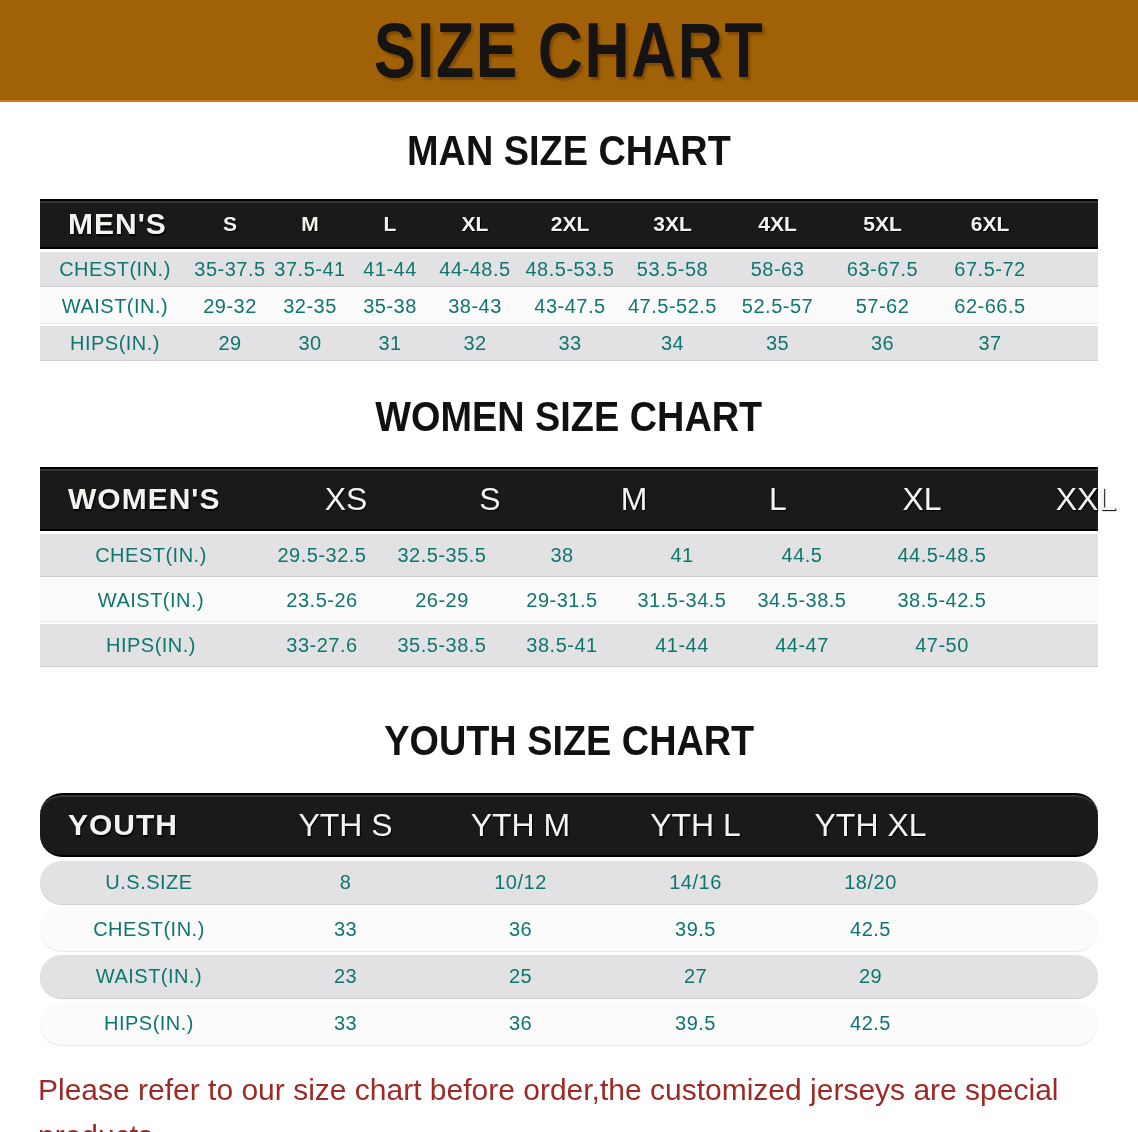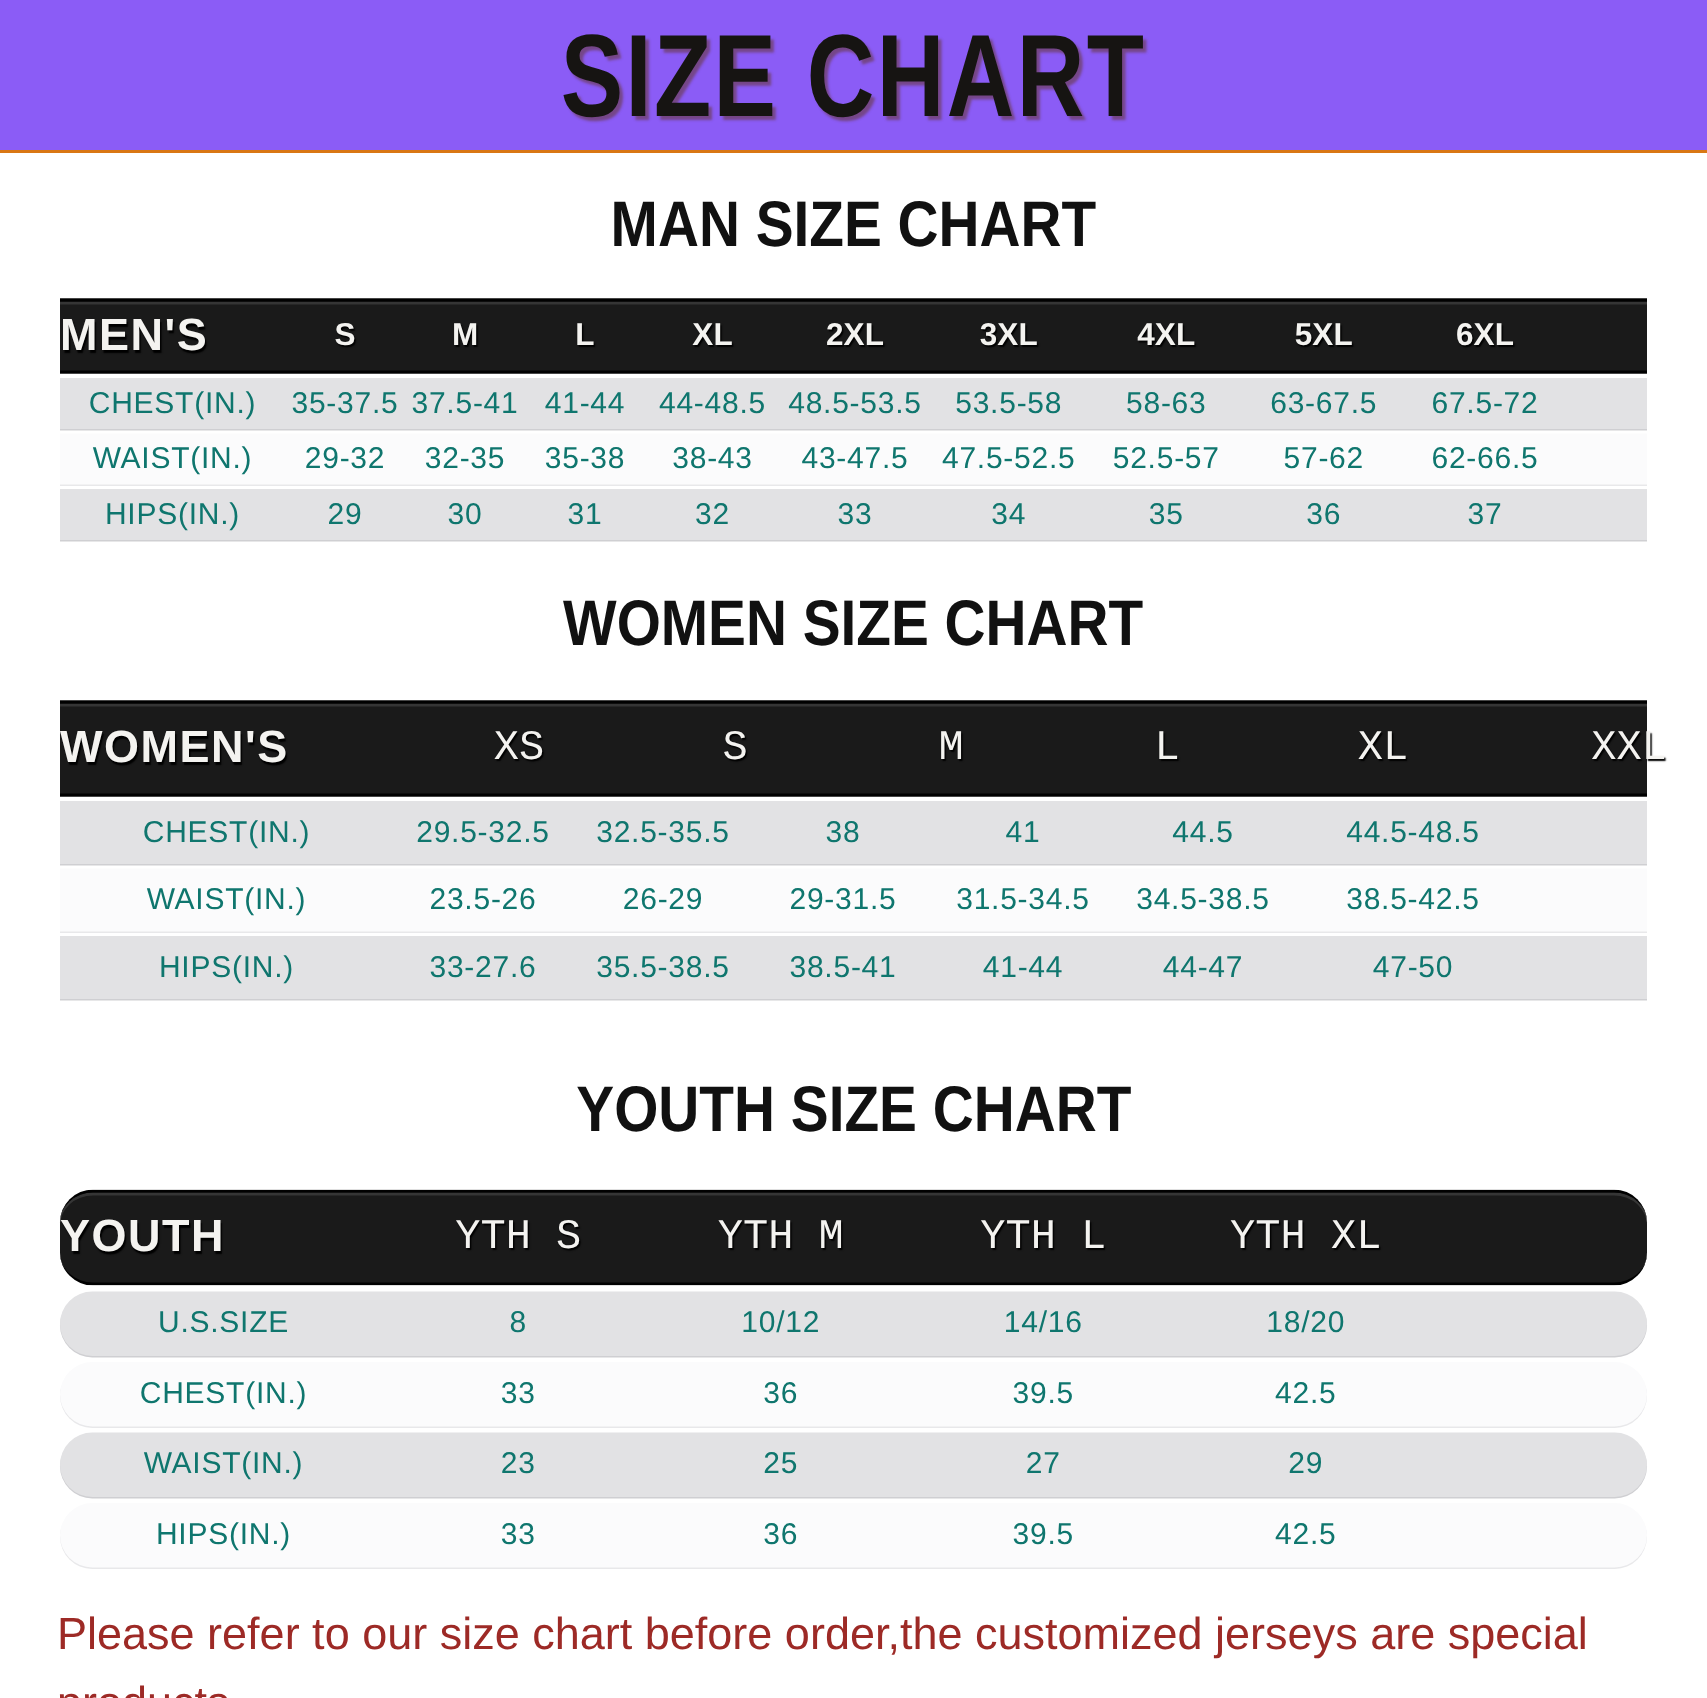--- a/index.html
+++ b/index.html
@@ -6,21 +6,21 @@
     margin: 0; padding: 0;
     width: 1138px; height: 1132px;
     background: #ffffff;
     overflow: hidden;
     font-family: "Liberation Sans", sans-serif;
   }
 
   
   .banner {
     width: 1138px; height: 100px;
-    background: #8b5cf6;
+    background: #a16207;
     display: flex; align-items: center; justify-content: center;
     border-bottom: 2px solid #d97714;
   }
   .banner h1 { margin: 0; line-height: 1; }
   .banner h1 span {
     display: inline-block;
     font-size: 78px;
     font-weight: bold;
     letter-spacing: 2px;
     color: #161412;
@@ -63,30 +63,30 @@
     box-shadow: inset 0 2px 0 rgba(255,255,255,0.12);
   }
   .cols-men   .thead { height: 46px; }
   .cols-women .thead { height: 60px; gap: 24px; }
   .cols-youth .thead { height: 60px; }
 
   .thead .corner {
     font-weight: bold;
     font-size: 30px;
     letter-spacing: 1px;
-    padding-left: 0;
+    padding-left: 28px;
     text-shadow: 1px 2px 1px #000;
   }
   .thead .col {
     text-align: center;
     font-size: 21px;
     font-weight: bold;
     text-shadow: 1px 1px 1px #000;
   }
-  .cols-women .thead .col, .cols-youth .thead .col { font-size: 28px; font-weight: normal; font-family: Liberation Mono, monospace; }
+  .cols-women .thead .col, .cols-youth .thead .col { font-size: 32px; font-weight: normal; }
 
   .data { color: #0f766e; }
   .cols-men   .data { height: 34px; margin-top: 3px; }
   .cols-women .data { height: 42px; margin-top: 3px; }
   .cols-youth .data { height: 43px; margin-top: 4px; }
   .data.gray  { background: #E2E2E4; box-shadow: 0 1px 0 #cfcfd2; }
   .data.white { background: #FBFBFC; box-shadow: 0 1px 0 #e8e8ea; }
   .data .cell { text-align: center; font-size: 20px; letter-spacing: 0.5px; }
   .data .rowlabel { font-size: 20px; }
 

